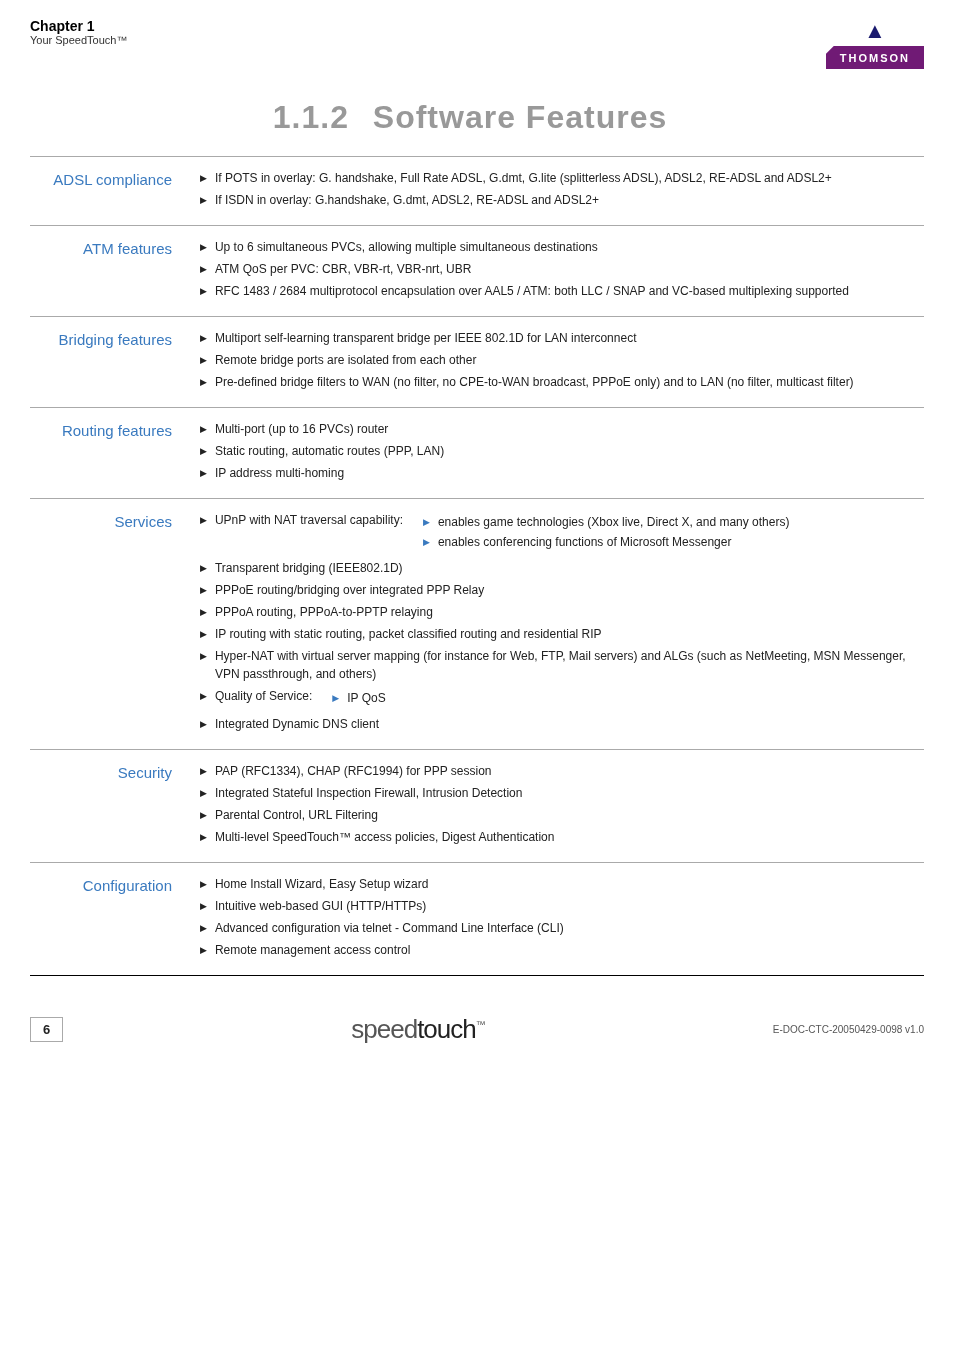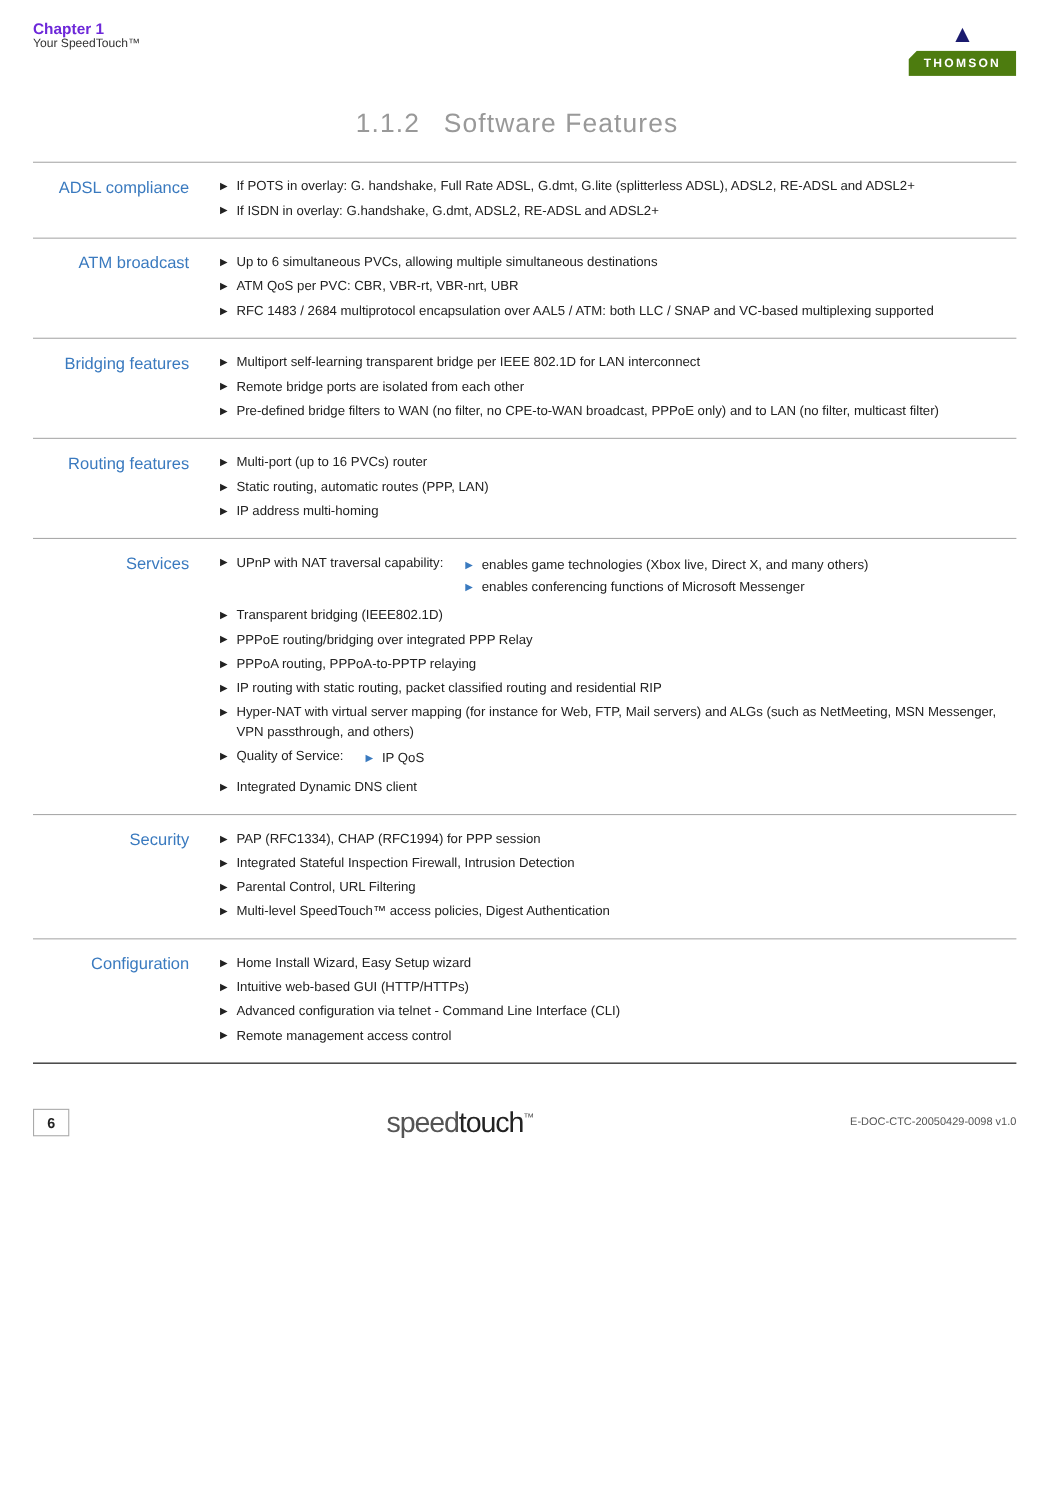--- a/index.html
+++ b/index.html
@@ -14,56 +14,56 @@
     }
 
     
     .header {
       display: flex;
       justify-content: space-between;
       align-items: flex-start;
       padding: 18px 30px 0 30px;
     }
     .chapter-title {
-      color: #6d28d9;
+      color: #000000;
       font-weight: bold;
       font-size: 14px;
     }
     .chapter-subtitle {
       font-size: 11px;
       color: #333;
     }
     .thomson-logo {
       display: flex;
       flex-direction: column;
       align-items: center;
     }
     .thomson-logo-box {
-      background: #4d7c0f;
+      background: #701a75;
       color: white;
       font-size: 11px;
       font-weight: bold;
       letter-spacing: 2px;
       padding: 6px 14px 5px 14px;
       clip-path: polygon(8px 0%, 100% 0%, 100% 100%, 0% 100%, 0% 8px);
     }
     .thomson-icon {
       color: #1a1a6e;
       font-size: 22px;
       margin-bottom: 2px;
     }
 
     
     .page-title-section {
       text-align: center;
       margin: 30px 0 20px 0;
     }
     .page-title {
-      font-size: 24px;
-      font-weight: normal;
+      font-size: 32px;
+      font-weight: bold;
       color: #333;
       letter-spacing: 1px;
     }
     .page-title span {
       color: #999;
       margin-right: 14px;
     }
 
     
     .content {
@@ -210,21 +210,21 @@
                 <span>If POTS in overlay: G. handshake, Full Rate ADSL, G.dmt, G.lite (splitterless ADSL), ADSL2, RE-ADSL and ADSL2+</span>
               </li>
               <li>
                 <span class="arrow">▶</span>
                 <span>If ISDN in overlay: G.handshake, G.dmt, ADSL2, RE-ADSL and ADSL2+</span>
               </li>
             </ul>
           </td>
         </tr>
         <tr>
-          <td class="feature-label">ATM broadcast</td>
+          <td class="feature-label">ATM features</td>
           <td class="feature-content">
             <ul class="bullet-list">
               <li>
                 <span class="arrow">▶</span>
                 <span>Up to 6 simultaneous PVCs, allowing multiple simultaneous destinations</span>
               </li>
               <li>
                 <span class="arrow">▶</span>
                 <span>ATM QoS per PVC: CBR, VBR-rt, VBR-nrt, UBR</span>
               </li>

